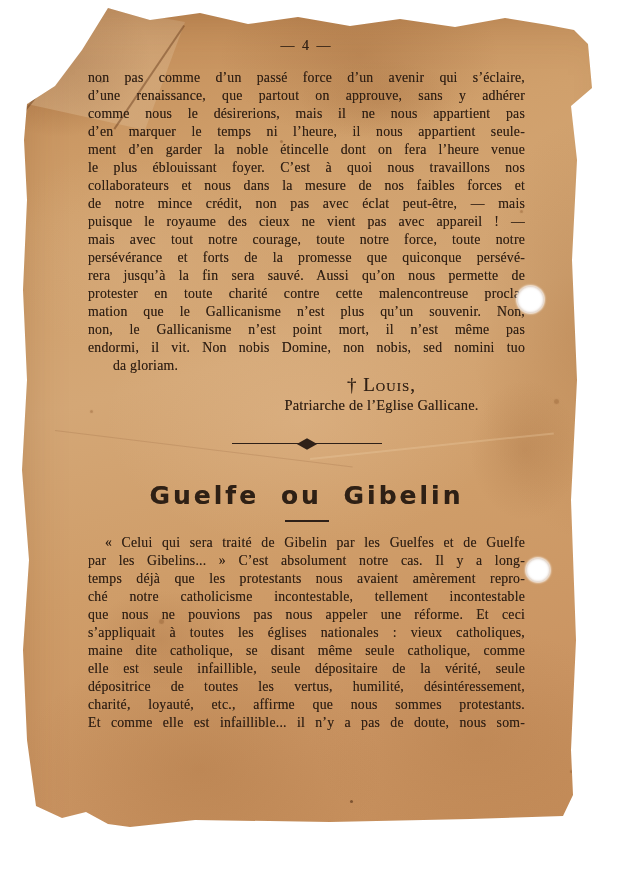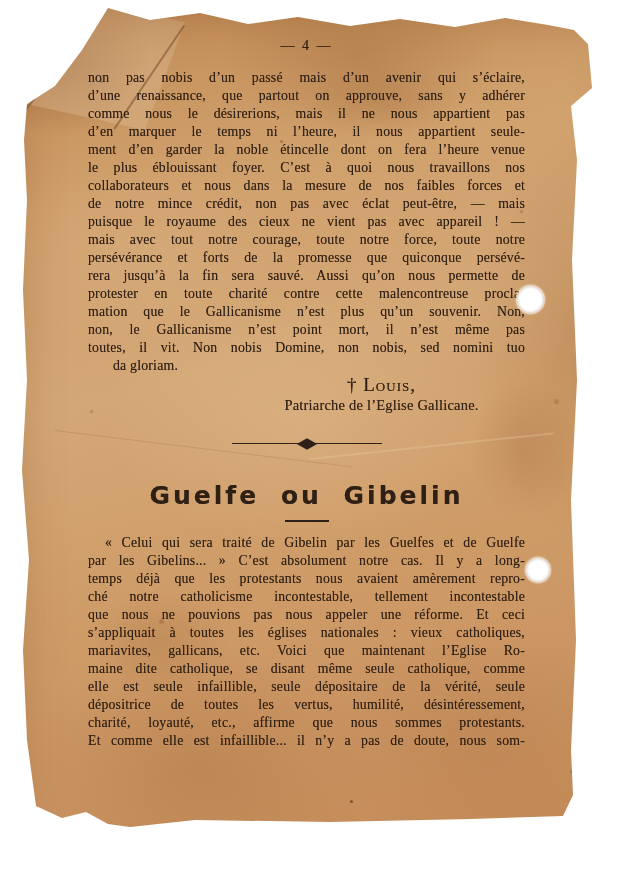--- a/index.html
+++ b/index.html
@@ -106,39 +106,39 @@
     <div class="crease c1"></div>
     <div class="crease c2"></div>
     <div class="crease w1"></div>
     <div class="crease w2"></div>
     <div class="vignette"></div>
 
     <div class="content">
       <div class="page-number">— 4 —</div>
 
       <div class="para p1">
-          <div class="line first">non pas nobis d’un passé mais d’un avenir qui s’éclaire,</div>
+          <div class="line first">non pas comme d’un passé force d’un avenir qui s’éclaire,</div>
           <div class="line">d’une renaissance, que partout on approuve, sans y adhérer</div>
           <div class="line">comme nous le désirerions, mais il ne nous appartient pas</div>
           <div class="line">d’en marquer le temps ni l’heure, il nous appartient seule-</div>
           <div class="line">ment d’en garder la noble étincelle dont on fera l’heure venue</div>
           <div class="line">le plus éblouissant foyer. C’est à quoi nous travaillons nos</div>
           <div class="line">collaborateurs et nous dans la mesure de nos faibles forces et</div>
           <div class="line">de notre mince crédit, non pas avec éclat peut-être, — mais</div>
           <div class="line">puisque le royaume des cieux ne vient pas avec appareil ! —</div>
           <div class="line">mais avec tout notre courage, toute notre force, toute notre</div>
           <div class="line">persévérance et forts de la promesse que quiconque persévé-</div>
           <div class="line">rera jusqu’à la fin sera sauvé. Aussi qu’on nous permette de</div>
           <div class="line">protester en toute charité contre cette malencontreuse procla-</div>
           <div class="line">mation que le Gallicanisme n’est plus qu’un souvenir. Non,</div>
           <div class="line last">non, le Gallicanisme n’est point mort, il n’est même pas</div>
         </div>
 
       <div class="line mixedline">
-        <span>toutes, il vit. </span><span class="it">Non nobis Domine, non nobis, sed nomini tuo</span>
+        <span>endormi, il vit. </span><span class="it">Non nobis Domine, non nobis, sed nomini tuo</span>
       </div>
       <div class="line leftline it">da gloriam.</div>
 
       <div class="signature">
         <div class="sig-name">† Louis,</div>
         <div class="sig-title">Patriarche de l’Eglise Gallicane.</div>
       </div>
 
       <div class="divider">
         <span class="bar"></span>
@@ -149,21 +149,20 @@
       <h1 class="heading">Guelfe ou Gibelin</h1>
       <div class="heading-rule"></div>
 
       <div class="para p2 indent-first">
           <div class="line first">« Celui qui sera traité de Gibelin par les Guelfes et de Guelfe</div>
           <div class="line">par les Gibelins... » C’est absolument notre cas. Il y a long-</div>
           <div class="line">temps déjà que les protestants nous avaient amèrement repro-</div>
           <div class="line">ché notre catholicisme incontestable, tellement incontestable</div>
           <div class="line">que nous ne pouvions pas nous appeler une réforme. Et ceci</div>
           <div class="line">s’appliquait à toutes les églises nationales : vieux catholiques,</div>
-          <div class="line">mariavites, gallicans, etc. Voici que maintenant l’Eglise Ro-</div>
           <div class="line">maine dite catholique, se disant même seule catholique, comme</div>
           <div class="line">elle est seule infaillible, seule dépositaire de la vérité, seule</div>
           <div class="line">dépositrice de toutes les vertus, humilité, désintéressement,</div>
           <div class="line">charité, loyauté, etc., affirme que nous sommes protestants.</div>
           <div class="line last">Et comme elle est infaillible... il n’y a pas de doute, nous som-</div>
         </div>
     </div>
 
     <div class="hole h1"></div>
     <div class="hole h2"></div>

